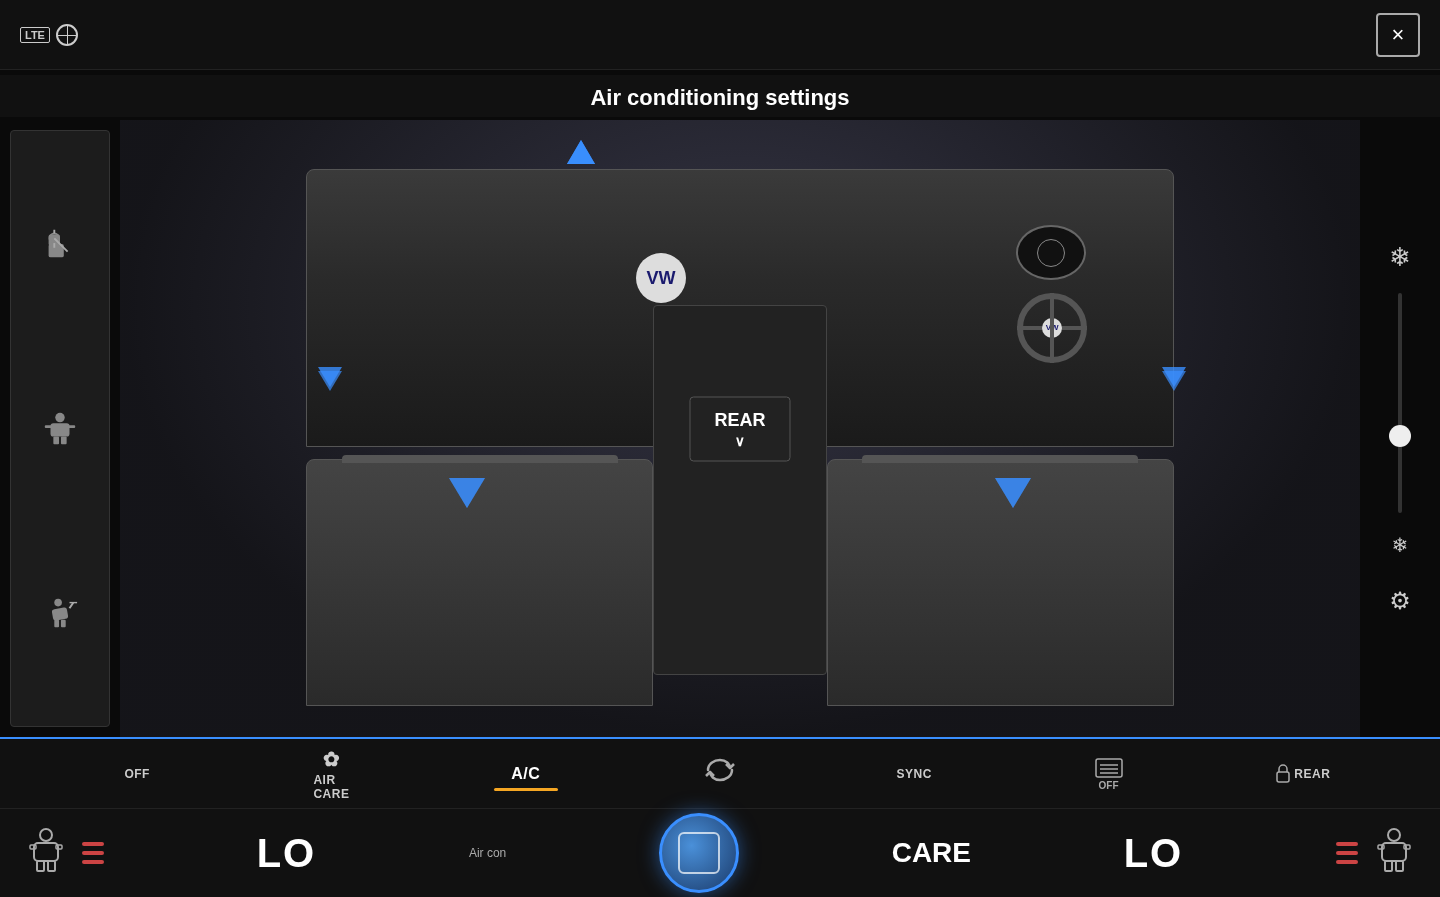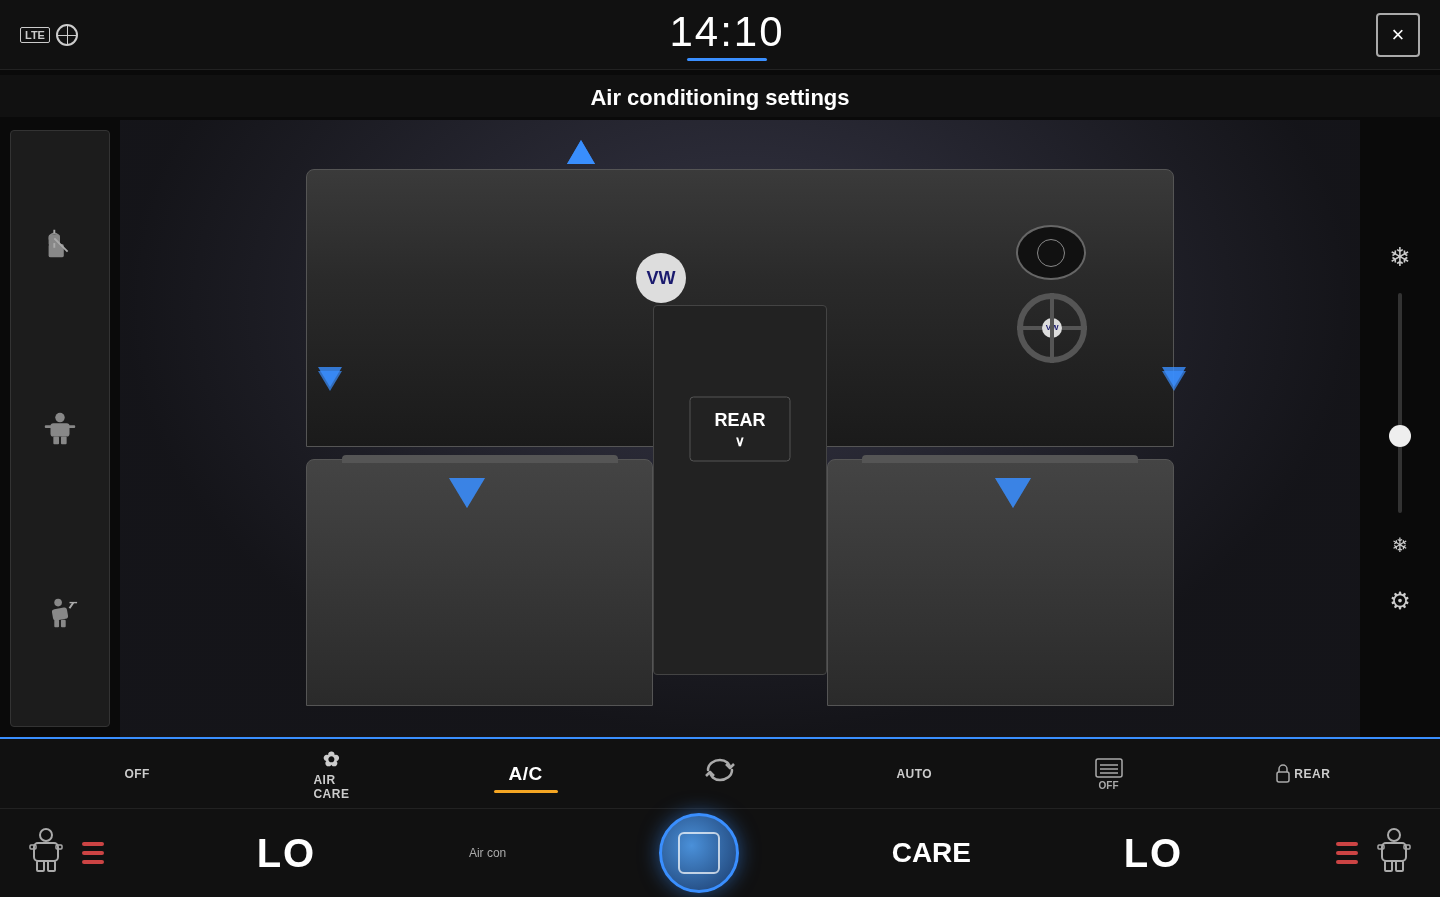--- a/index.html
+++ b/index.html
@@ -407,24 +407,20 @@
     }
   </style>
 </head>
 <body>
 
 <div class="top-bar">
   <div class="lte-indicator">
     <span class="lte-box">LTE</span>
     <div class="globe-icon"></div>
   </div>
-  <div style="text-align:center;">
-    <div class="time-display">14:10</div>
-    <div class="time-underline"></div>
-  </div>
   <button class="close-btn">×</button>
 </div>
 
 <div class="page-title">Air conditioning settings</div>
 
 <div class="main-content">
 
   <div class="left-panel">
     <div class="seat-icon">
       <svg viewBox="0 0 40 40" fill="none" xmlns="http://www.w3.org/2000/svg">
@@ -551,36 +547,36 @@
     <div class="ac-mode-btn">
       <span class="ac-mode-label">OFF</span>
     </div>
 
     <div class="ac-mode-btn">
       <span class="mode-icon">✿</span>
       <span class="ac-mode-label">AIR<br>CARE</span>
     </div>
 
     <div class="ac-mode-btn active-mode">
-      <span class="ac-mode-label" style="font-size:19px; color:white;">A/C</span>
+      <span class="ac-mode-label" style="font-size:16px; color:white;">A/C</span>
     </div>
 
     <div class="ac-mode-btn">
       <span class="mode-icon" style="font-size:28px;">
         <svg width="32" height="28" viewBox="0 0 32 28" fill="none" xmlns="http://www.w3.org/2000/svg">
           <path d="M4 14 C4 8, 10 4, 16 4 C22 4, 26 8, 26 12" stroke="#aaa" stroke-width="2.5" fill="none" stroke-linecap="round"></path>
           <polyline points="22,8 26,12 30,8" stroke="#aaa" stroke-width="2.5" fill="none" stroke-linejoin="round"></polyline>
           <path d="M28 14 C28 20, 22 24, 16 24 C10 24, 6 20, 6 16" stroke="#aaa" stroke-width="2.5" fill="none" stroke-linecap="round"></path>
           <polyline points="10,20 6,16 2,20" stroke="#aaa" stroke-width="2.5" fill="none" stroke-linejoin="round"></polyline>
         </svg>
       </span>
     </div>
 
     <div class="ac-mode-btn">
-      <span class="ac-mode-label">AUTO</span>
+      <span class="ac-mode-label">SYNC</span>
     </div>
 
     <div class="ac-mode-btn">
       <div style="display:flex; flex-direction:column; align-items:center; gap:1px;">
         <svg width="30" height="22" viewBox="0 0 30 22" fill="none">
           <rect x="2" y="2" width="26" height="18" rx="2" stroke="#aaa" stroke-width="1.5" fill="none"></rect>
           <line x1="6" y1="8" x2="24" y2="8" stroke="#aaa" stroke-width="1.5"></line>
           <line x1="6" y1="12" x2="24" y2="12" stroke="#aaa" stroke-width="1.5"></line>
           <line x1="6" y1="16" x2="24" y2="16" stroke="#aaa" stroke-width="1.5"></line>
         </svg>

